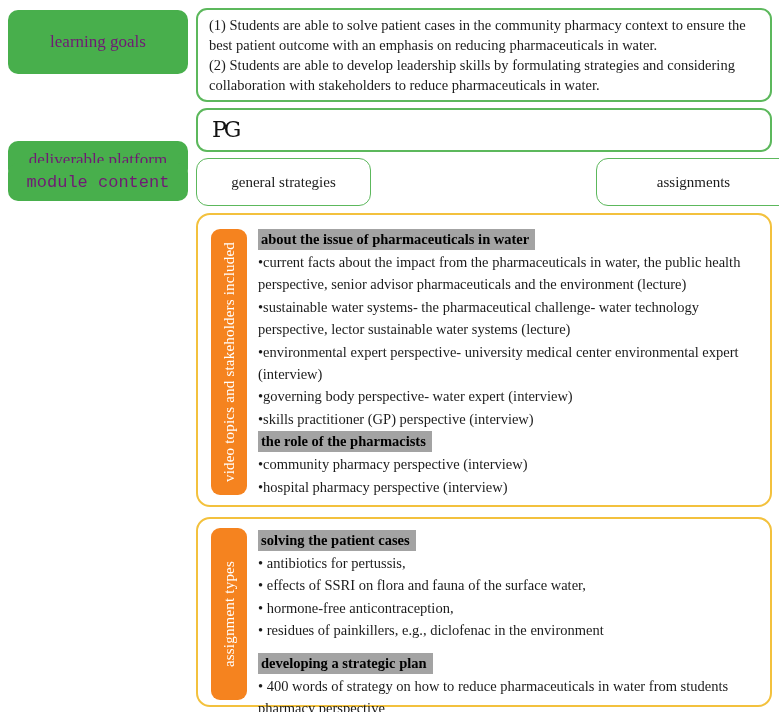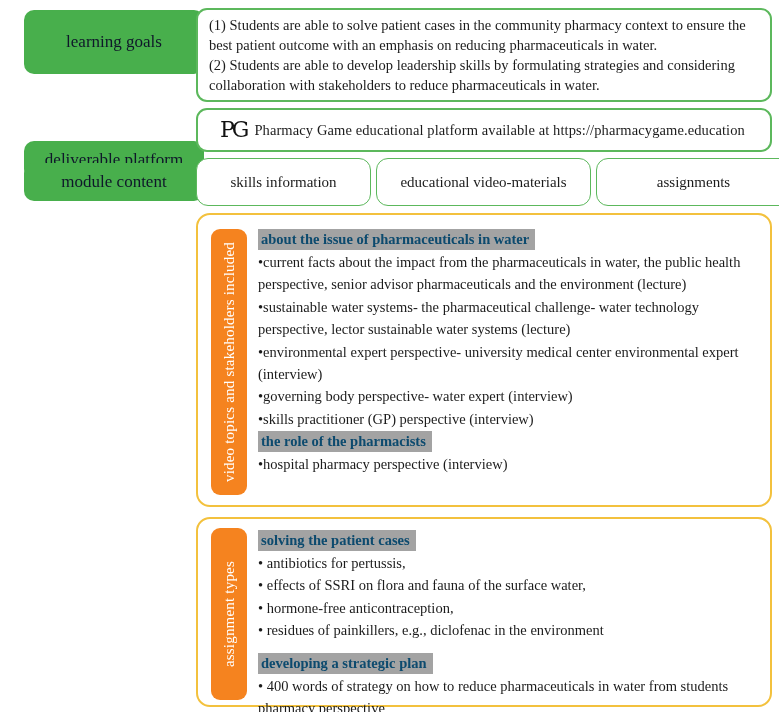--- a/index.html
+++ b/index.html
@@ -6,38 +6,38 @@
   #canvas{
     position:relative;
     width:779px;height:712px;
     background:#ffffff;
     font-family:"Liberation Serif","DejaVu Serif",serif;
     color:#1b1b1b;
     overflow:hidden;
   }
   
   .green-label{
-    position:absolute;left:24px;width:180px;
+    position:absolute;left:8px;width:180px;
     background:#48af4c;
     border-radius:10px;
-    color:#0f172a;
+    color:#701a75;
     display:flex;align-items:center;justify-content:center;
     font-size:17px;
     text-align:center;
   }
   
   .green-box{
     position:absolute;left:196px;width:576px;
     background:#ffffff;
     border:2px solid #5cb85c;
     border-radius:11px;
     box-sizing:border-box;
   }
   #learning-goals-box{top:8px;height:94px;padding:5px 10px 5px 11px;font-size:14.5px;line-height:20px;}
-  #platform-box{top:108px;height:44px;display:flex;align-items:center;padding:0 20px;}
+  #platform-box{top:108px;height:44px;display:flex;align-items:center;padding:0 12px;}
   .pg-logo{
     font-family:"DejaVu Serif",serif;
     font-size:22px;line-height:22px;
     letter-spacing:-3px;
     margin:0 8px 0 2px;
     color:#111;
     font-weight:500;
   }
   #platform-box .platform-text{font-size:14.5px;letter-spacing:0.1px;}
   .tab{
@@ -81,21 +81,21 @@
   .panel-content{
     position:absolute;left:60px;right:9px;
     font-size:14.5px;
     line-height:22.4px;
   }
   #video-box .panel-content{top:13px;}
   #assign-box .panel-content{top:10px;}
   .sec-header{
     display:inline-block;
     background:#a3a3a3;
-    color:#0c4a6e;
+    color:#000000;
     font-weight:bold;
     padding:0 6px 1px 3px;
     line-height:20px;
     margin:1px 0;
   }
   .gap-before{margin-top:10px;}
   .item{white-space:normal;}
 </style>
 </head>
 <body>
@@ -108,48 +108,45 @@
   <div class="green-box" id="learning-goals-box">
     <div>(1) Students are able to solve patient cases in the community pharmacy context to ensure the best patient outcome with an emphasis on reducing pharmaceuticals in water.</div>
     <div>(2) Students are able to develop leadership skills by formulating strategies and considering collaboration with stakeholders to reduce pharmaceuticals in water.</div>
   </div>
 
   <div class="green-label" style="top:110px;height:38px;margin-top:31px;">
     <span>deliverable platform</span>
   </div>
   <div class="green-box" id="platform-box">
     <span class="pg-logo">PG</span>
-    <span class="platform-text">Pharmacy Game educational platform available at https://pharmacygame.education</span>
   </div>
 
-  <div class="green-label" style="top:163px;height:38px;">
+  <div class="green-label" style="top:163px;height:38px;font-family:Liberation Mono, monospace;">
     <span>module content</span>
   </div>
   <div class="tab" id="tab-1">
-    <span>skills information</span>
-  </div>
-  <div class="tab" id="tab-2">
-    <span>educational video-materials</span>
+    <span>general strategies</span>
   </div>
   <div class="tab" id="tab-3">
     <span>assignments</span>
   </div>
 
   <div class="yellow-box" id="video-box">
     <div class="side-label">
       <span>video topics and stakeholders included</span>
     </div>
     <div class="panel-content">
       <div><span class="sec-header">about the issue of pharmaceuticals in water</span></div>
       <div class="item">•current facts about the impact from the pharmaceuticals in water, the public health perspective, senior advisor pharmaceuticals and the environment (lecture)</div>
       <div class="item">•sustainable water systems- the pharmaceutical challenge- water technology perspective, lector sustainable water systems (lecture)</div>
       <div class="item">•environmental expert perspective- university medical center environmental expert (interview)</div>
       <div class="item">•governing body perspective- water expert (interview)</div>
       <div class="item">•skills practitioner (GP) perspective (interview)</div>
       <div><span class="sec-header">the role of the pharmacists</span></div>
+      <div class="item">•community pharmacy perspective (interview)</div>
       <div class="item">•hospital pharmacy perspective (interview)</div>
     </div>
   </div>
 
   <div class="yellow-box" id="assign-box">
     <div class="side-label">
       <span>assignment types</span>
     </div>
     <div class="panel-content">
       <div><span class="sec-header">solving the patient cases</span></div>

